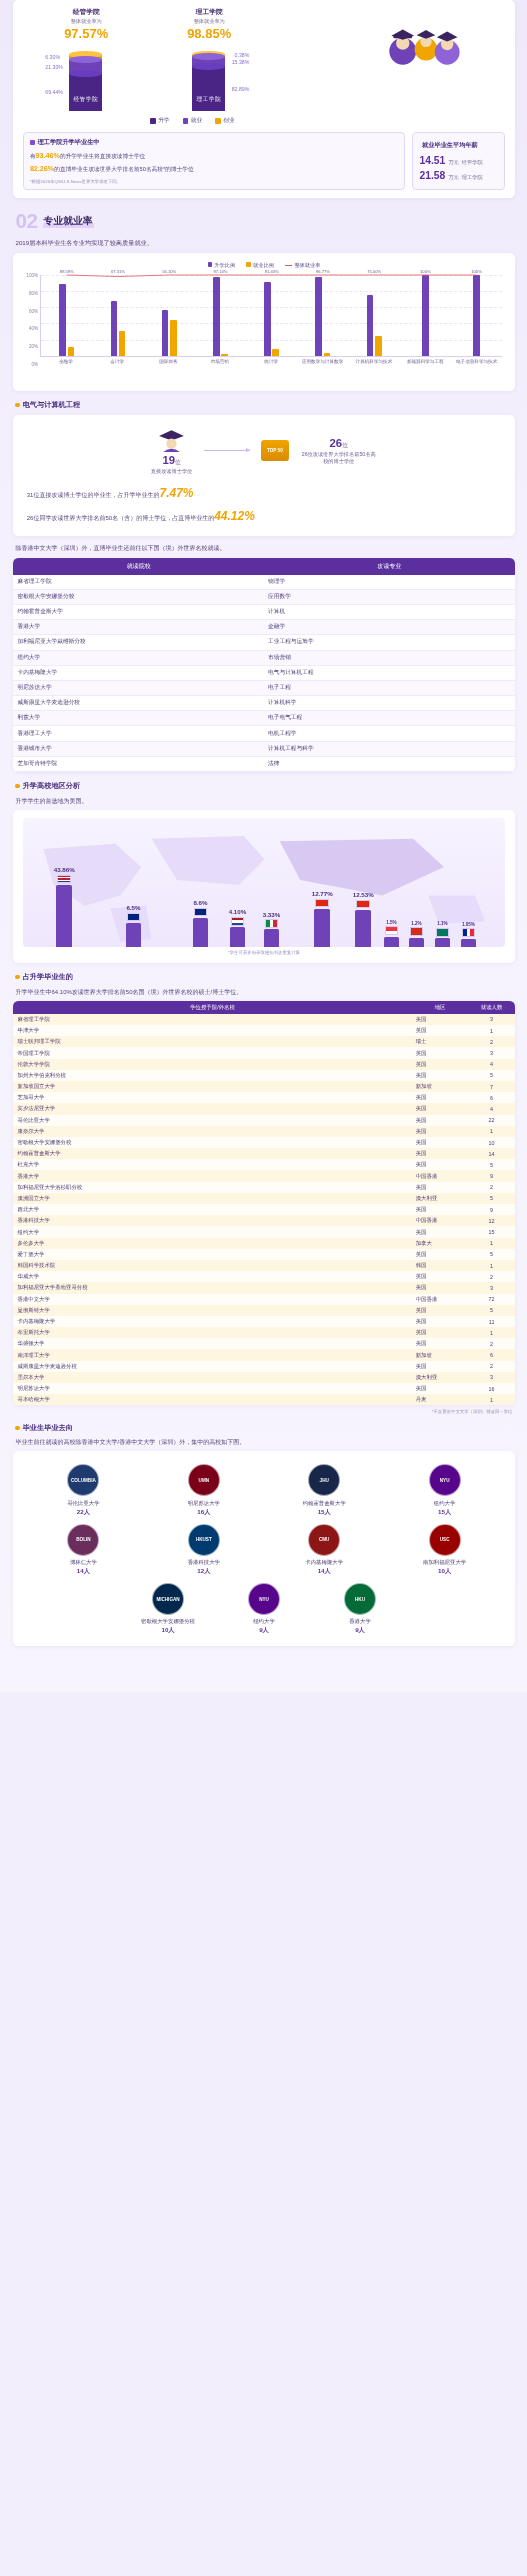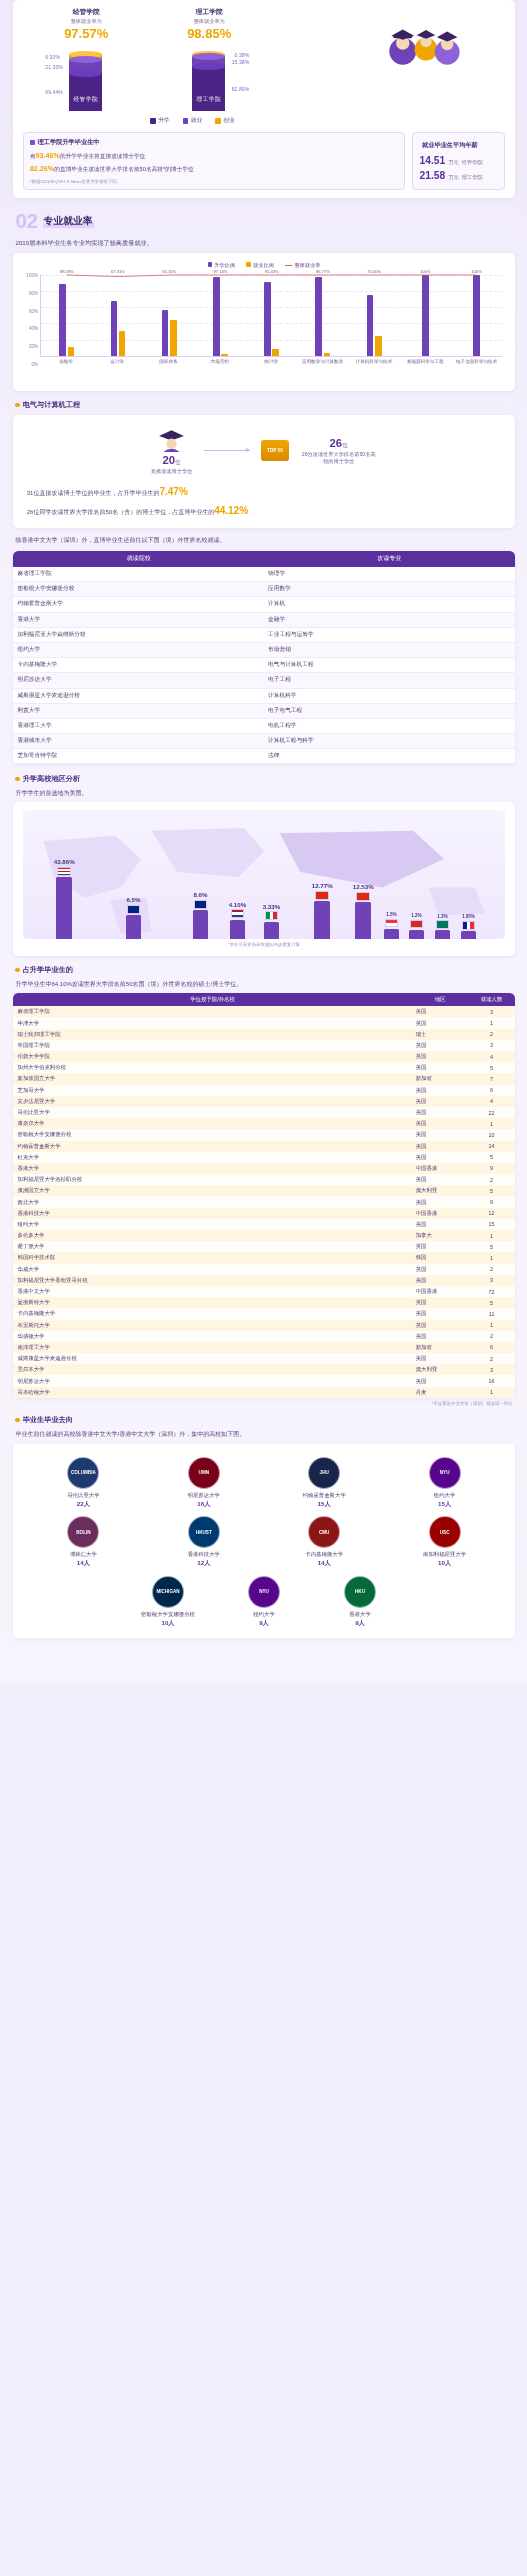--- a/index.html
+++ b/index.html
@@ -183,21 +183,21 @@
   .sub-head .dot { width: 4.1px; height: 4.1px; background: #f0a500; border-radius: 50%; display:inline-block;}
 
   .phd-wrap { display: flex; align-items: center; justify-content: center; gap: 11.3px; padding: 3.1px 0 2.1px; }
   .phd-block { text-align: center; }
   .phd-num { font-size: 11.3px; font-weight: bold; color: #5b2f9e; }
   .phd-num .u { font-size: 5.7px; font-weight: normal; color: #7a6a95; }
   .phd-cap { font-size: 5.2px; color: #6d5a93; margin-top: 1px; }
   .arrow-r { width: 46px; height: 1px; background: #c9b6ef; position: relative; }
   .arrow-r:after { content:""; position: absolute; right: -0.5px; top: -2.1px; border-left: 4.6px solid #c9b6ef; border-top: 2.6px solid transparent; border-bottom: 2.6px solid transparent;}
   .phd-text { font-size: 6px; line-height: 1.9; color: #55447a; margin: 5.2px 4.1px 0; }
-  .phd-text b { color: #f0a500; font-size: 10px; }
+  .phd-text b { color: #f0a500; font-size: 12px; font-style: italic; }
   .medal { width: 28px; height: 21.6px; background: linear-gradient(180deg,#f0a500,#d98b00); border-radius: 3.1px; color: #fff; font-size: 4.6px; display:flex; align-items:center; justify-content:center; font-weight: bold;}
 
   
   table.tbl { width: 100%; border-collapse: collapse; font-size: 5.7px; }
   table.tbl th {
     background: #5b2f9e; color: #fff; font-weight: normal; padding: 3.6px 4.1px; font-size: 6px;
   }
   table.tbl td { padding: 3.1px 4.1px; color: #4b3a72; border-bottom: 0.5px solid #efe9fb; }
   table.tbl tbody tr:nth-child(even) { background: #faf7ff; }
   table.tbl td:first-child { width: 50%; }
@@ -472,21 +472,21 @@
         <span>电气与计算机工程</span>
       </div>
     <div class="card">
       <div class="phd-wrap">
         <div class="phd-block">
           <svg width="31" height="25" viewBox="0 0 60 48">
             <polygon points="30,6 54,17 30,26 6,17" fill="#3a2360"></polygon>
             <circle cx="30" cy="32" r="10" fill="#f3d9b1"></circle>
             <path d="M14 48 q16 -12 32 0 z" fill="#6f42b8"></path>
           </svg>
-          <div class="phd-num"><span>20</span><span class="u">位</span></div>
+          <div class="phd-num"><span>19</span><span class="u">位</span></div>
           <div class="phd-cap">直接攻读博士学位</div>
         </div>
         <div class="arrow-r"></div>
         <div class="phd-block">
           <div class="medal">TOP 50</div>
         </div>
         <div class="phd-block">
           <div class="phd-num"><span>26</span><span class="u">位</span></div>
           <div class="phd-cap" style="max-width:77px">26位攻读世界大学排名前50名高校的博士学位</div>
         </div>

